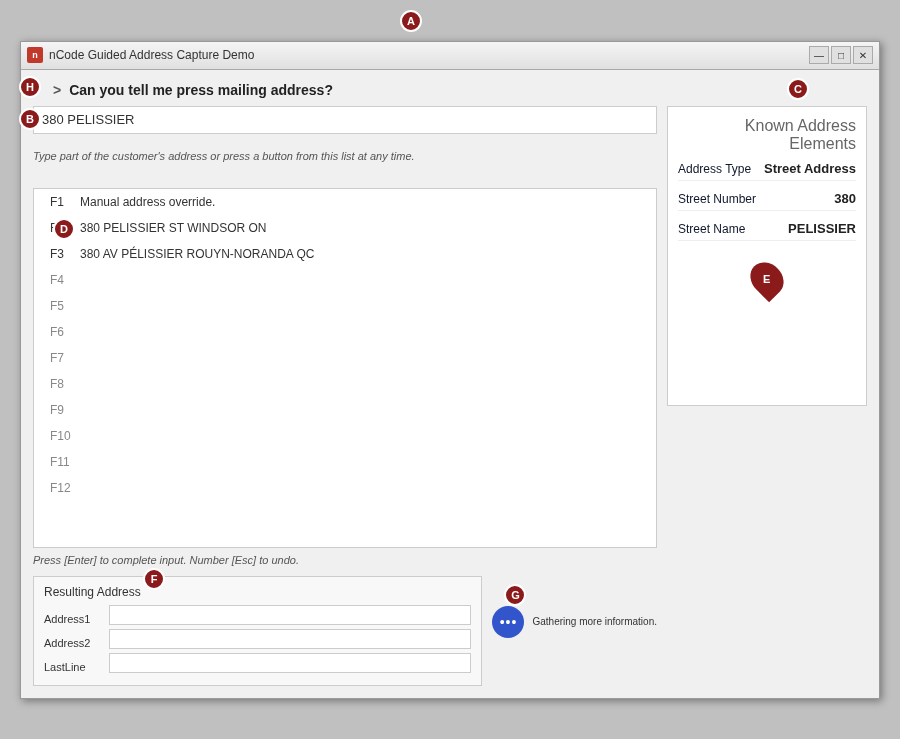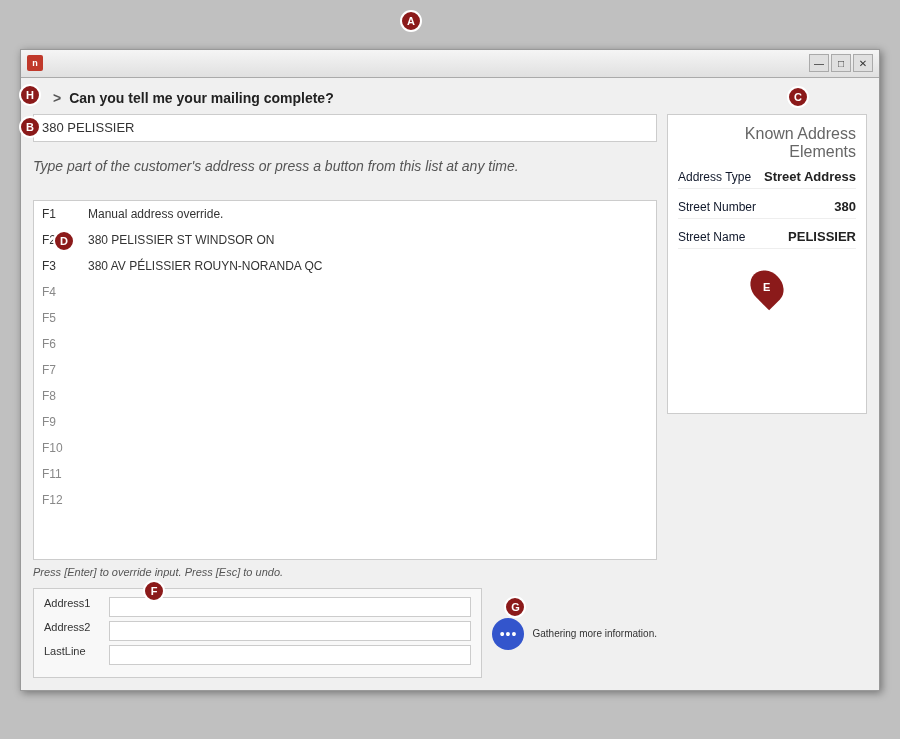--- a/index.html
+++ b/index.html
@@ -121,56 +121,55 @@
       width: 100%;
       height: 28px;
       border: 1px solid #ccc;
       background: white;
       padding: 2px 8px;
       font-size: 13px;
       color: #333;
     }
 
     .hint-text {
-      font-size: 14px;
+      font-size: 11px;
       color: #555;
       font-style: italic;
       margin-bottom: 24px;
       padding: 2px 0;
     }
 
     .function-list {
       background: white;
       border: 1px solid #ccc;
       min-height: 360px;
     }
 
     .fn-item {
       display: flex;
       align-items: center;
-      padding: 4px 8px;
+      padding: 4px 16px;
       min-height: 26px;
       border-bottom: none;
     }
 
     .fn-key {
       width: 30px;
       color: #888;
       font-size: 12px;
       flex-shrink: 0;
     }
 
     .fn-key.active {
       color: #333;
     }
 
     .fn-label {
       color: #333;
       font-size: 12px;
-      margin-left: 16px;
     }
 
     .fn-label.inactive {
       color: #bbb;
     }
 
     .press-hint {
       font-size: 11px;
       color: #555;
       font-style: italic;
@@ -185,21 +184,21 @@
 
     .resulting-title {
       font-size: 12px;
       color: #333;
       margin-bottom: 6px;
       font-weight: normal;
     }
 
     .result-row {
       display: flex;
-      align-items: flex-start;
+      align-items: flex-end;
       margin-bottom: 4px;
     }
 
     .result-label {
       width: 65px;
       font-size: 11px;
       color: #333;
       flex-shrink: 0;
     }
 
@@ -269,41 +268,42 @@
 </head>
 <body>
 
 <div class="window">
 
   <div class="title-bar">
     <div class="title-bar-left">
       <div class="app-icon">
         <span>n</span>
       </div>
+      <span class="title-text">nCode Guided Address Capture Demo</span>
     </div>
 
     <div style="position:absolute; left: 400px; top: 10px; z-index:20;">
       <div style="width:22px;height:22px;border-radius:50%;background:#8B1A1A;color:white;font-size:11px;font-weight:bold;display:flex;align-items:center;justify-content:center;border:2px solid #fff;">A</div>
     </div>
     <div class="window-controls">
       <button class="win-btn">—</button>
       <button class="win-btn">□</button>
       <button class="win-btn">✕</button>
     </div>
   </div>
 
   <div class="window-body" style="position:relative;">
 
     <div style="position:absolute; left:-2px; top:6px; z-index:20;">
       <div style="width:22px;height:22px;border-radius:50%;background:#8B1A1A;color:white;font-size:11px;font-weight:bold;display:flex;align-items:center;justify-content:center;border:2px solid #fff;">H</div>
     </div>
 
     <div class="prompt-row" style="padding-left:20px;">
       <span class="prompt-arrow">&gt;</span>
-      <span class="prompt-text">Can you tell me your mailing complete?</span>
+      <span class="prompt-text">Can you tell me press mailing address?</span>
     </div>
 
     <div class="content-row" style="position:relative;">
 
       <div class="left-panel" style="position:relative;">
 
         <div style="position:absolute; left:-14px; top:2px; z-index:20;">
           <div style="width:22px;height:22px;border-radius:50%;background:#8B1A1A;color:white;font-size:11px;font-weight:bold;display:flex;align-items:center;justify-content:center;border:2px solid #fff;">B</div>
         </div>
 
@@ -363,29 +363,30 @@
                 <span class="fn-key">F11</span>
                 <span class="fn-label inactive"></span>
               </div>
               <div class="fn-item">
                 <span class="fn-key">F12</span>
                 <span class="fn-label inactive"></span>
               </div>
             </div>
         </div>
 
-        <div class="press-hint">Press [Enter] to override input.  Press [Esc] to undo.</div>
+        <div class="press-hint">Press [Enter] to complete input.  Number [Esc] to undo.</div>
 
         <div style="display:flex; gap:10px; align-items:flex-start; position:relative;">
 
           <div style="position:absolute; left:110px; top:-8px; z-index:20;">
             <div style="width:22px;height:22px;border-radius:50%;background:#8B1A1A;color:white;font-size:11px;font-weight:bold;display:flex;align-items:center;justify-content:center;border:2px solid #fff;">F</div>
           </div>
 
           <div class="resulting-section" style="flex:1;">
+            <div class="resulting-title">Resulting Address</div>
             <div class="result-row">
               <span class="result-label">Address1</span>
               <input type="text" class="result-input" style="">
             </div>
             <div class="result-row">
               <span class="result-label">Address2</span>
               <input type="text" class="result-input" style="">
             </div>
             <div class="result-row">
               <span class="result-label">LastLine</span>

